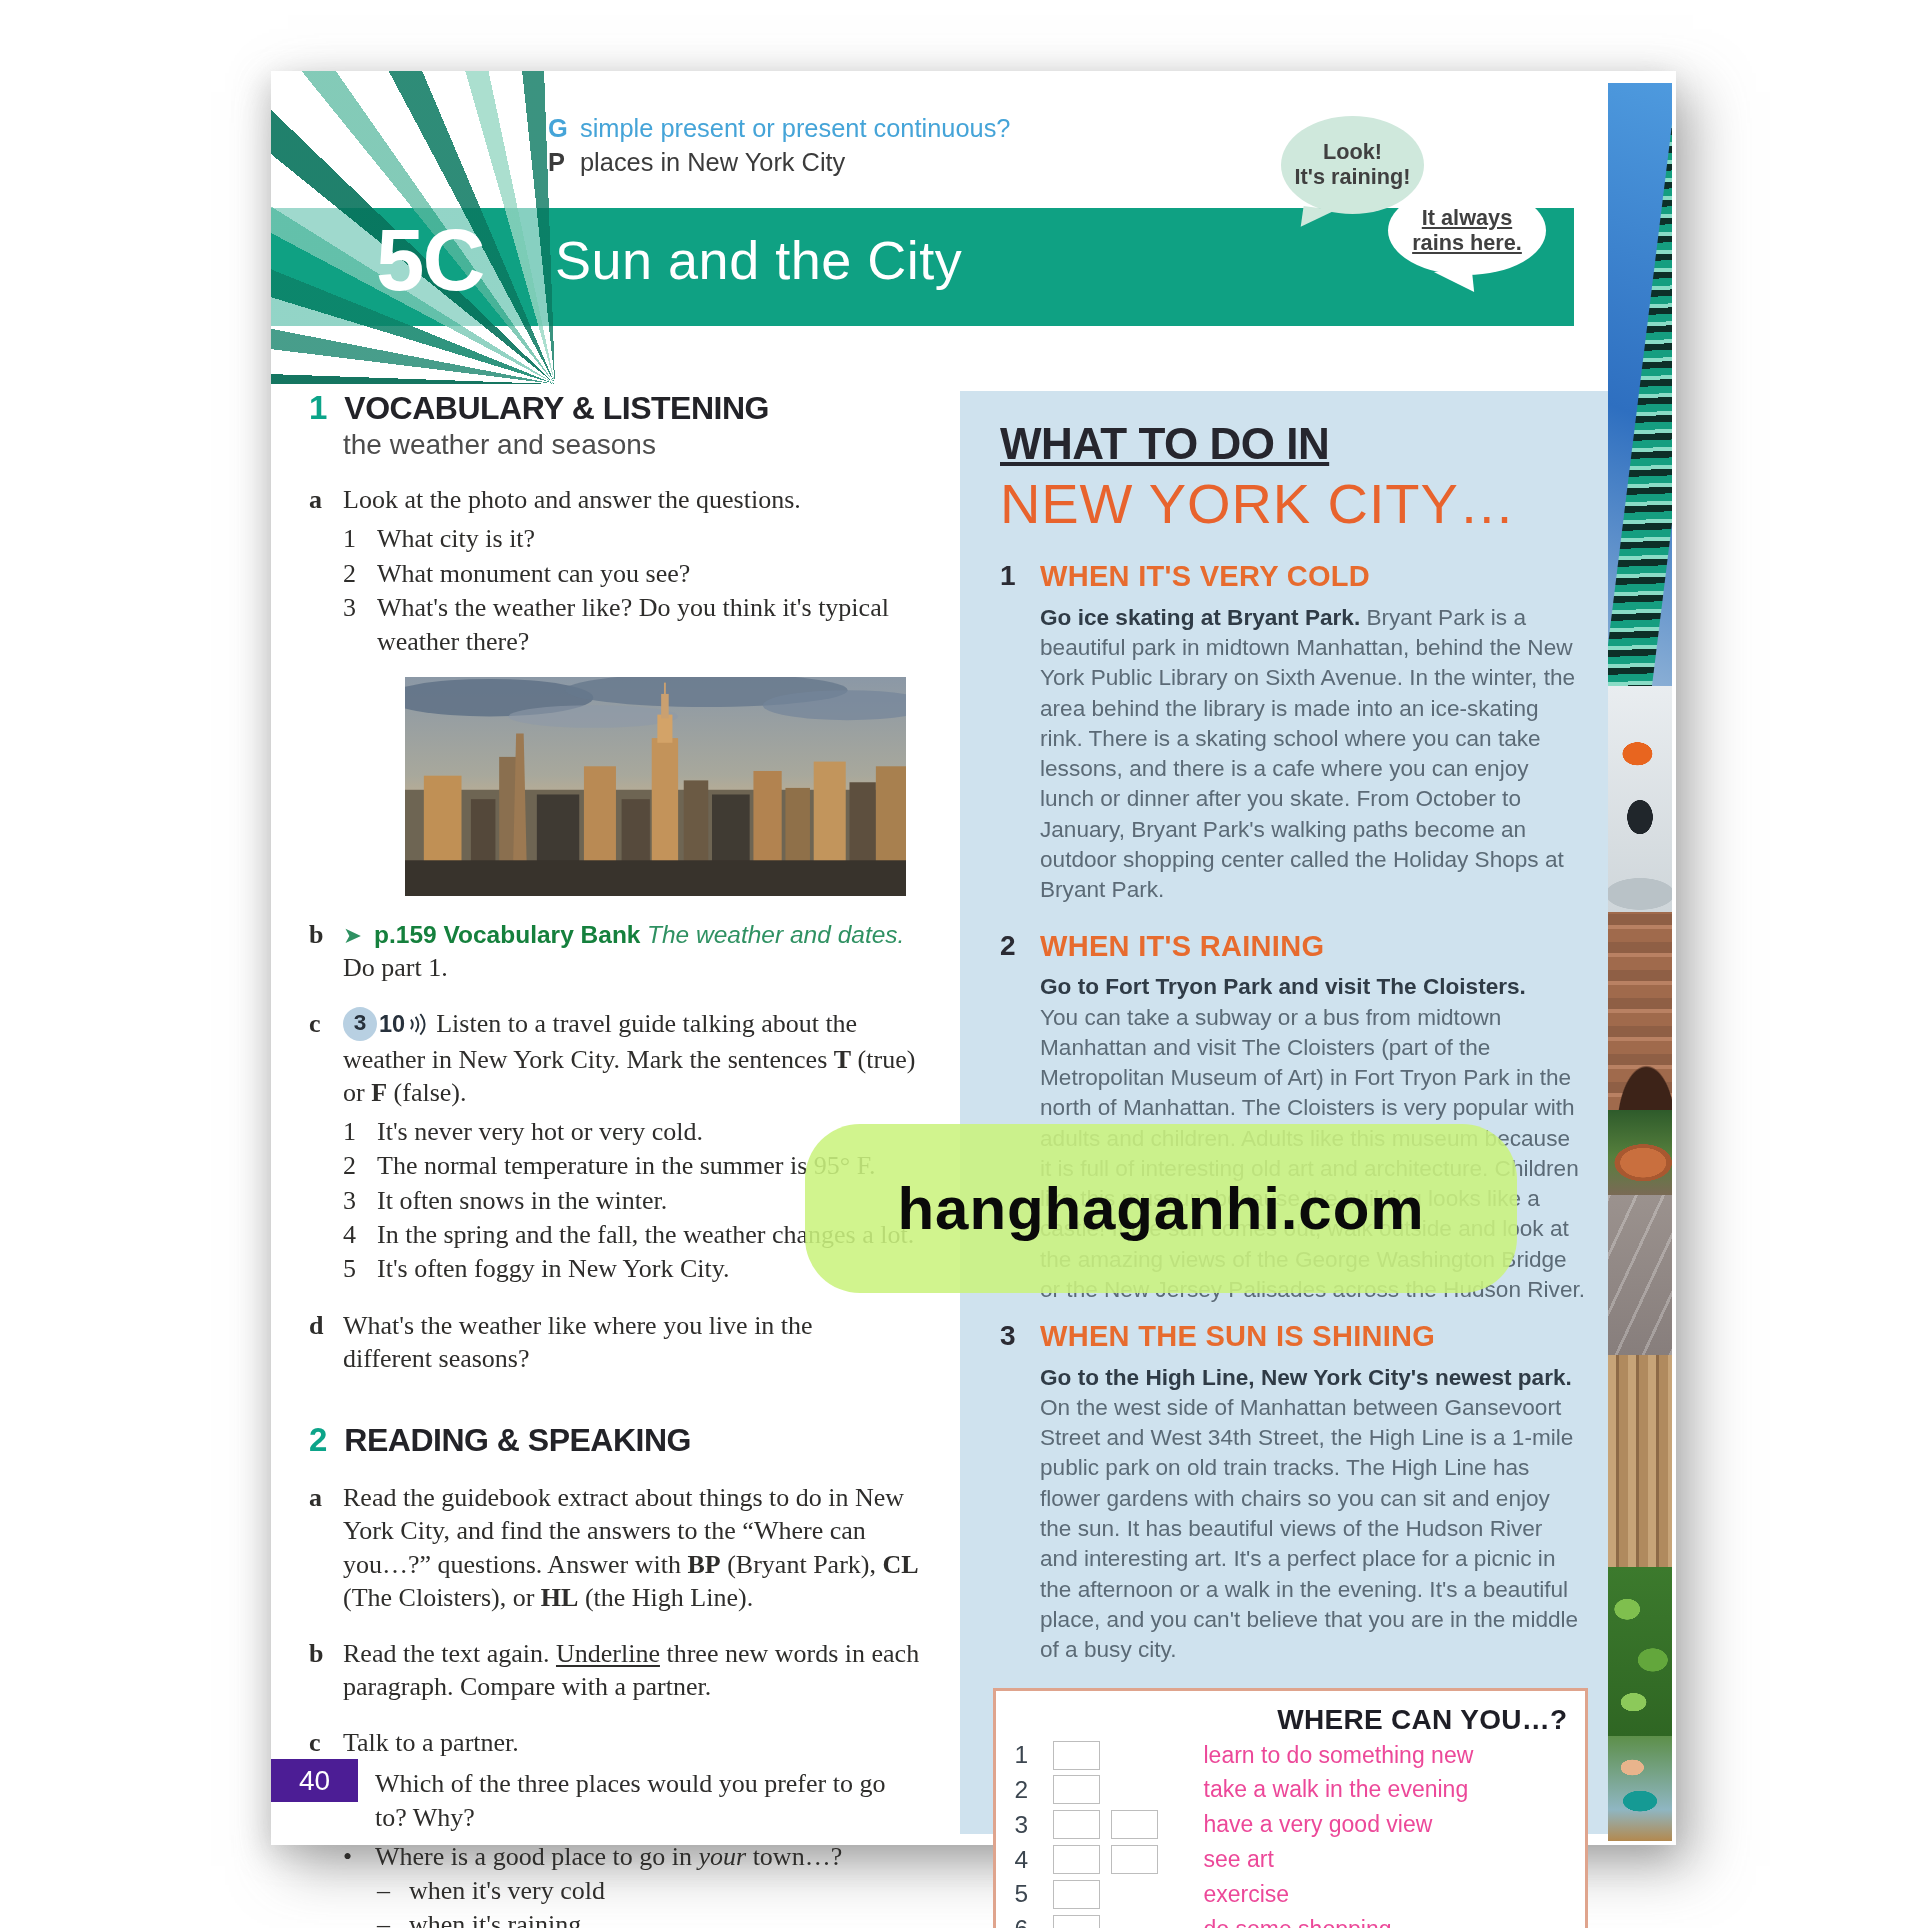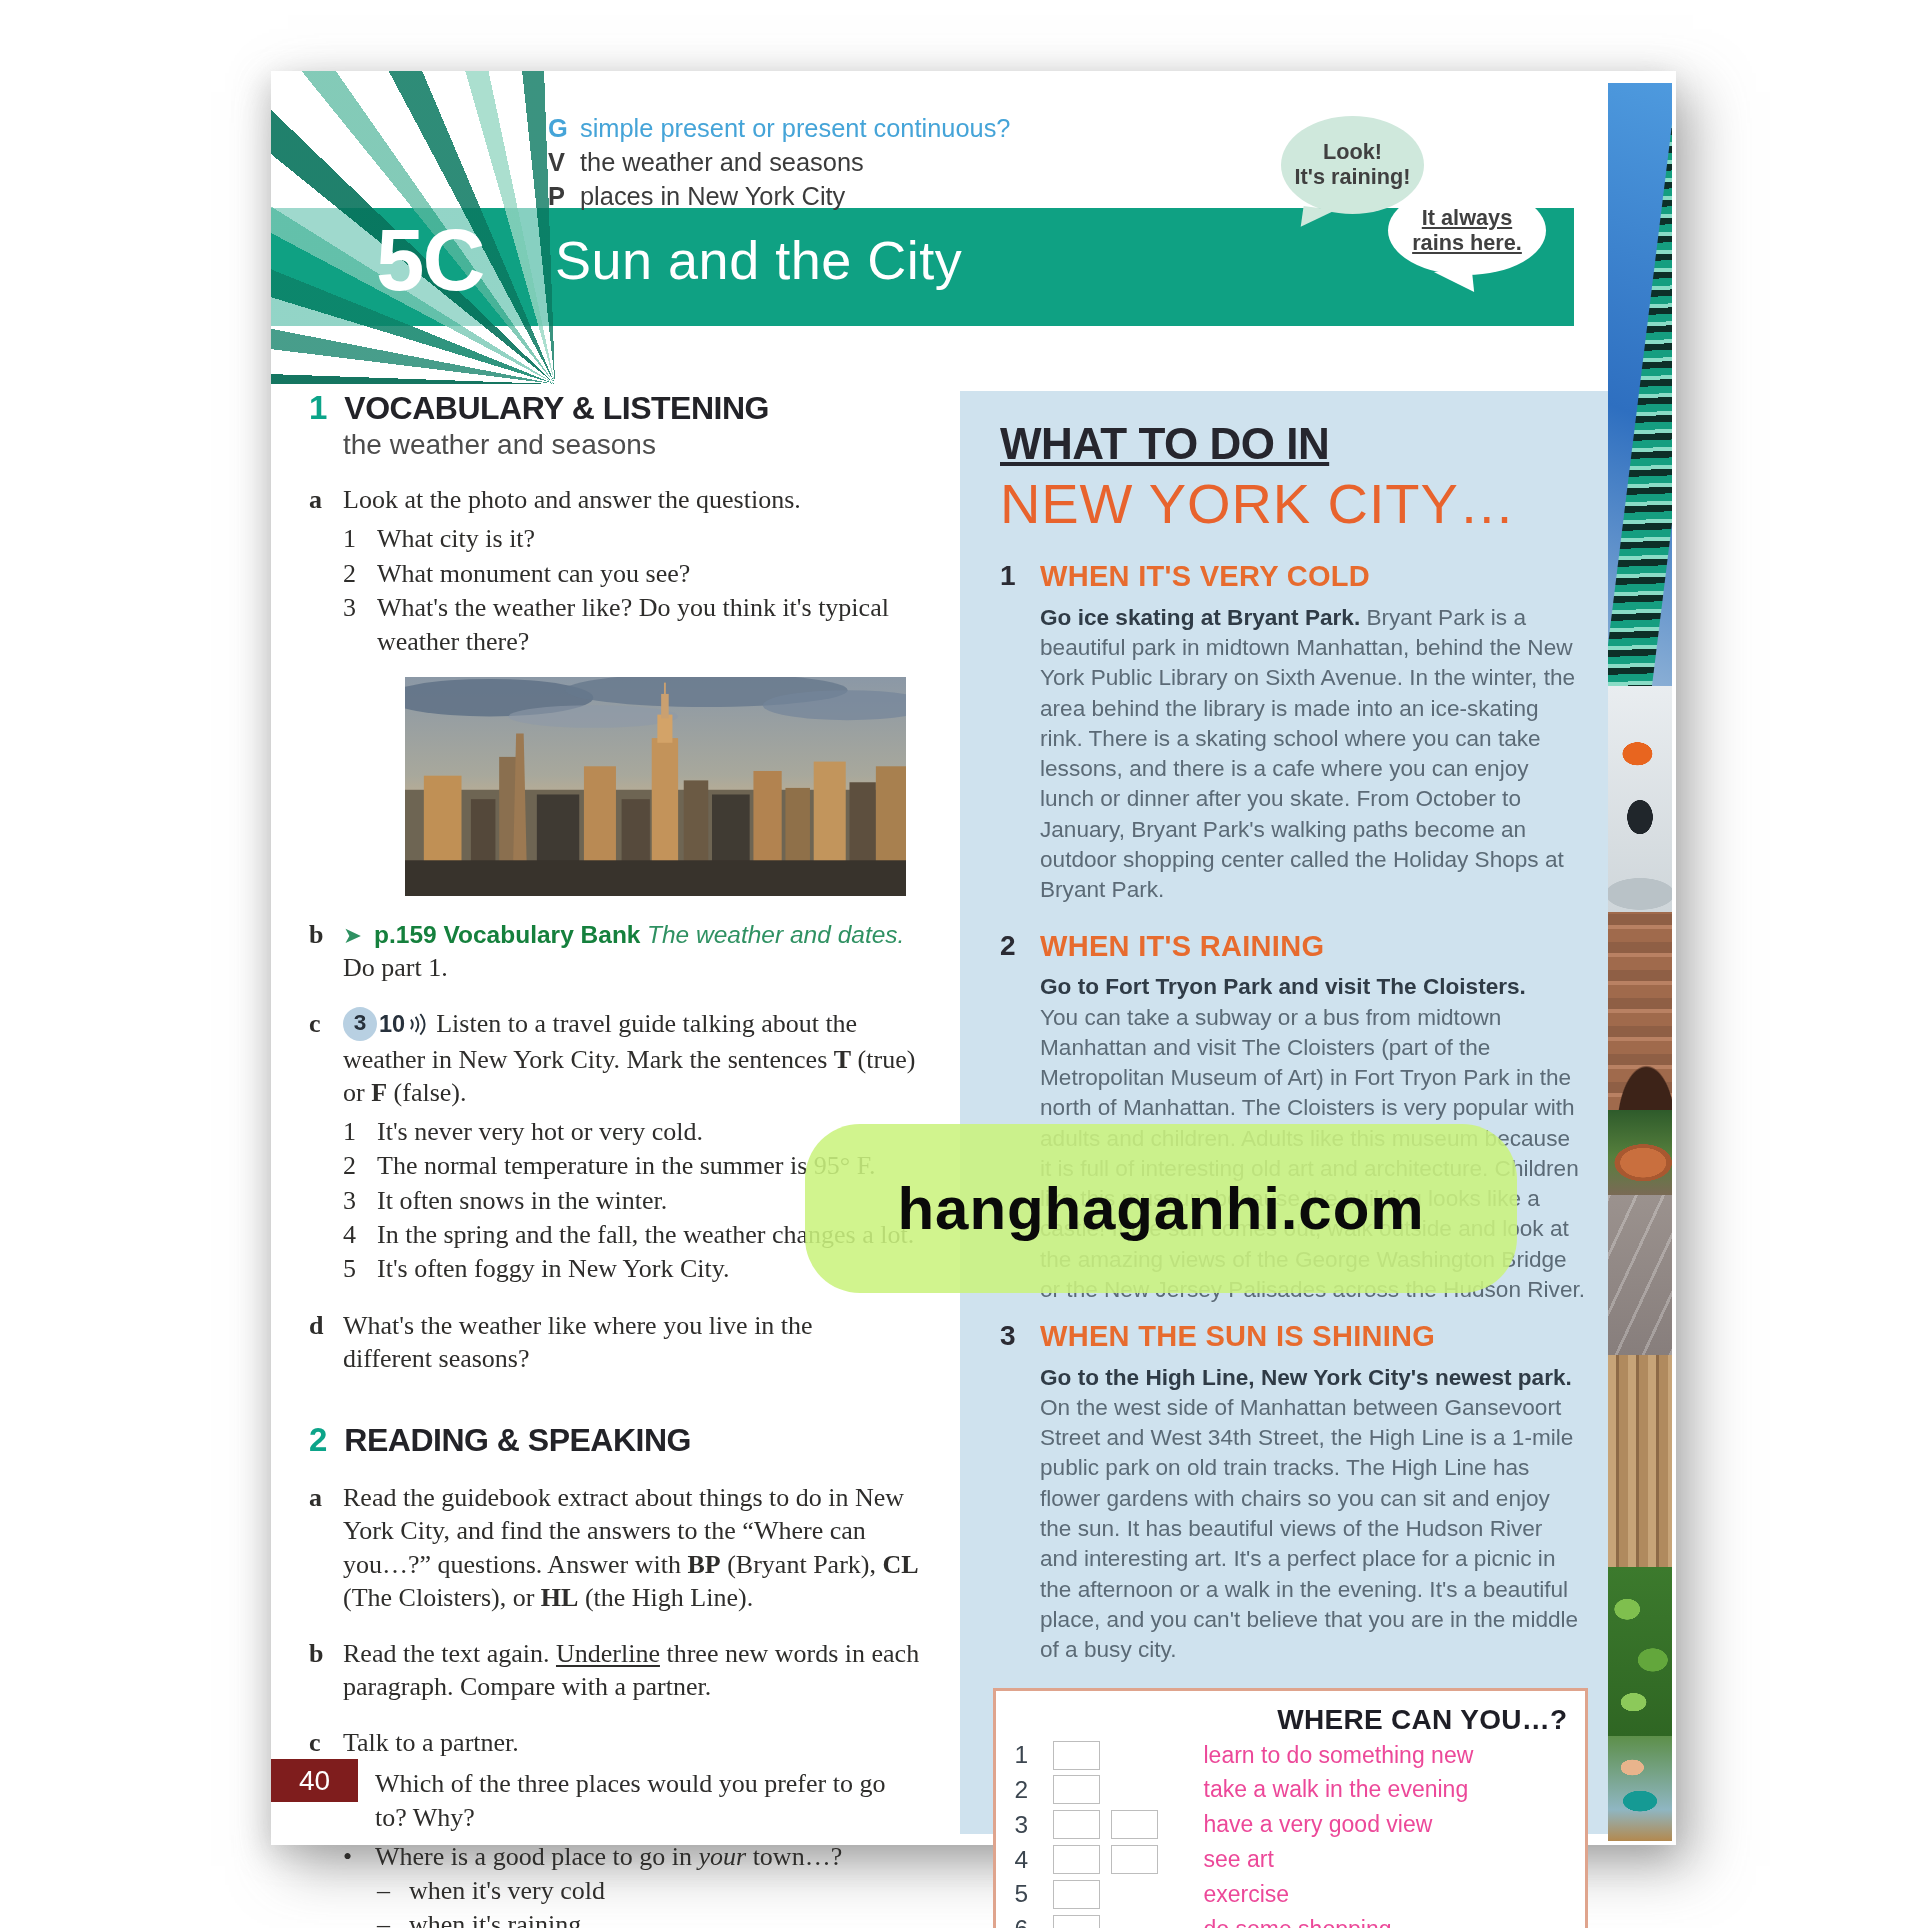--- a/index.html
+++ b/index.html
@@ -54,21 +54,21 @@
   .audio .c3{display:inline-flex;align-items:center;justify-content:center;width:34px;height:34px;border-radius:50%;
              background:#b8d0e2;color:#27313c;font-size:22.6px;font-weight:700;font-family:"Liberation Sans",sans-serif;}
   .audio .c10{color:#27313c;font-size:23.5px;font-weight:700;font-family:"Liberation Sans",sans-serif;margin-left:1.9px;}
   .audio svg{margin-left:2.8px;}
   .dashlist{margin-left:34px;}
   .bullets{margin:7.5px 0 0 34px;font-family:"Liberation Serif",serif;font-size:26px;line-height:1.3;}
   .brow{display:flex;margin-top:5.6px;}
   .bdot{width:32px;flex:none;}
   .drow{display:flex;}
   .ddash{width:32px;flex:none;}
-  .pagenum{position:absolute;left:0;top:1688px;width:87px;height:43px;background:#7f1d1d;color:#fff;
+  .pagenum{position:absolute;left:0;top:1688px;width:87px;height:43px;background:#4c1d95;color:#fff;
            display:flex;align-items:center;justify-content:center;font-size:28px;z-index:4;}
   
   .panel{position:absolute;left:689px;top:320px;width:648px;height:1443px;background:#cfe2ee;z-index:1;}
   .panel-inner{padding:28px 22.6px 0 40px;}
   .wtd-title{color:#26262e;font-size:44px;font-weight:800;letter-spacing:-0.5px;text-decoration:underline;}
   .nyc-title{color:#e8632d;font-size:56px;font-weight:400;letter-spacing:0.9px;margin-top:1.9px;}
   .gsec{display:flex;margin-top:24.5px;}
   .gnum{width:40px;flex:none;color:#2b2b33;font-size:28px;font-weight:600;}
   .gbody{flex:1;}
   .ghead{color:#e76b2e;font-size:29px;font-weight:700;letter-spacing:0.3px;}
@@ -123,21 +123,20 @@
 <body>
 
 <div class="page">
 
   <div class="banner"></div>
   <div class="sunburst"></div>
   <div class="unit-id">5C</div>
   <div class="unit-title">Sun and the City</div>
   <div class="focus">
     <div class="row"><b class="g">G</b><span class="g">simple present or present continuous?</span></div>
-    <div class="row"><b class="vp">V</b><span class="vp">the weather and seasons</span></div>
     <div class="row"><b class="vp">P</b><span class="vp">places in New York City</span></div>
   </div>
   <div class="bubble bubble-green">Look!
 It's raining!</div>
   <div class="bubble bubble-white">It always
 rains here.</div>
 
   <div class="leftcol">
     <div class="sec-head">
       <span class="sec-num">1</span>

